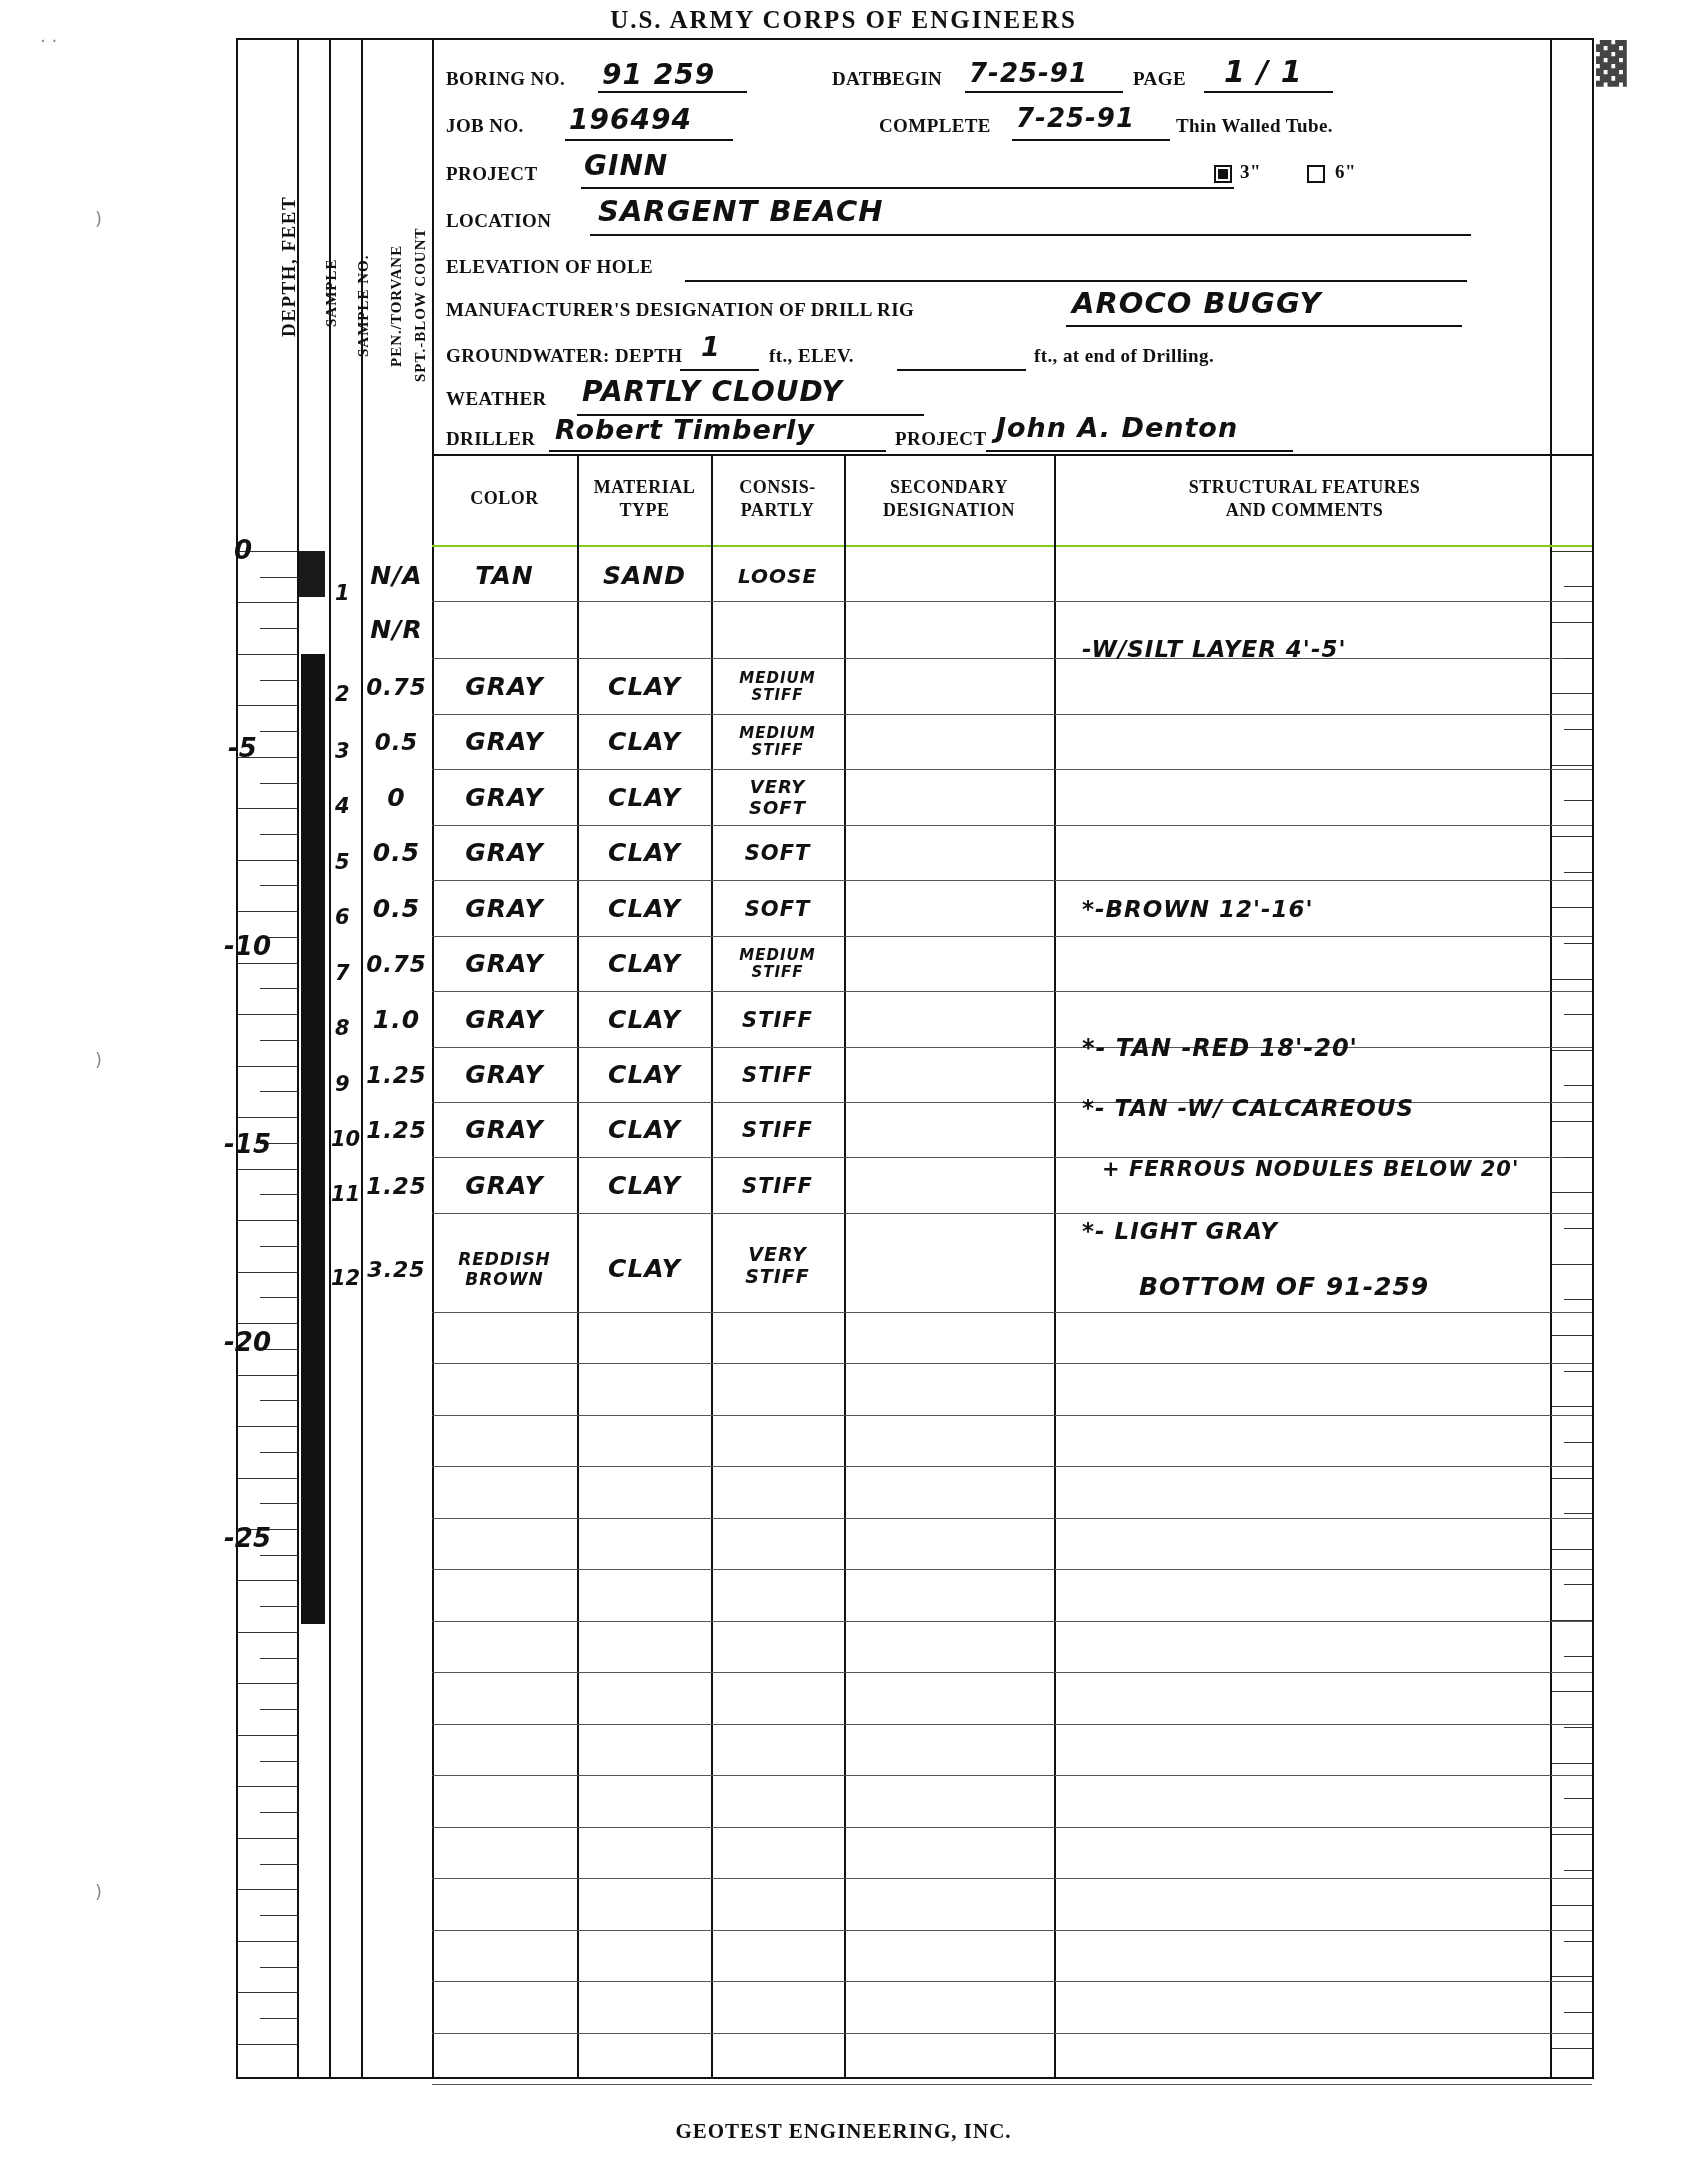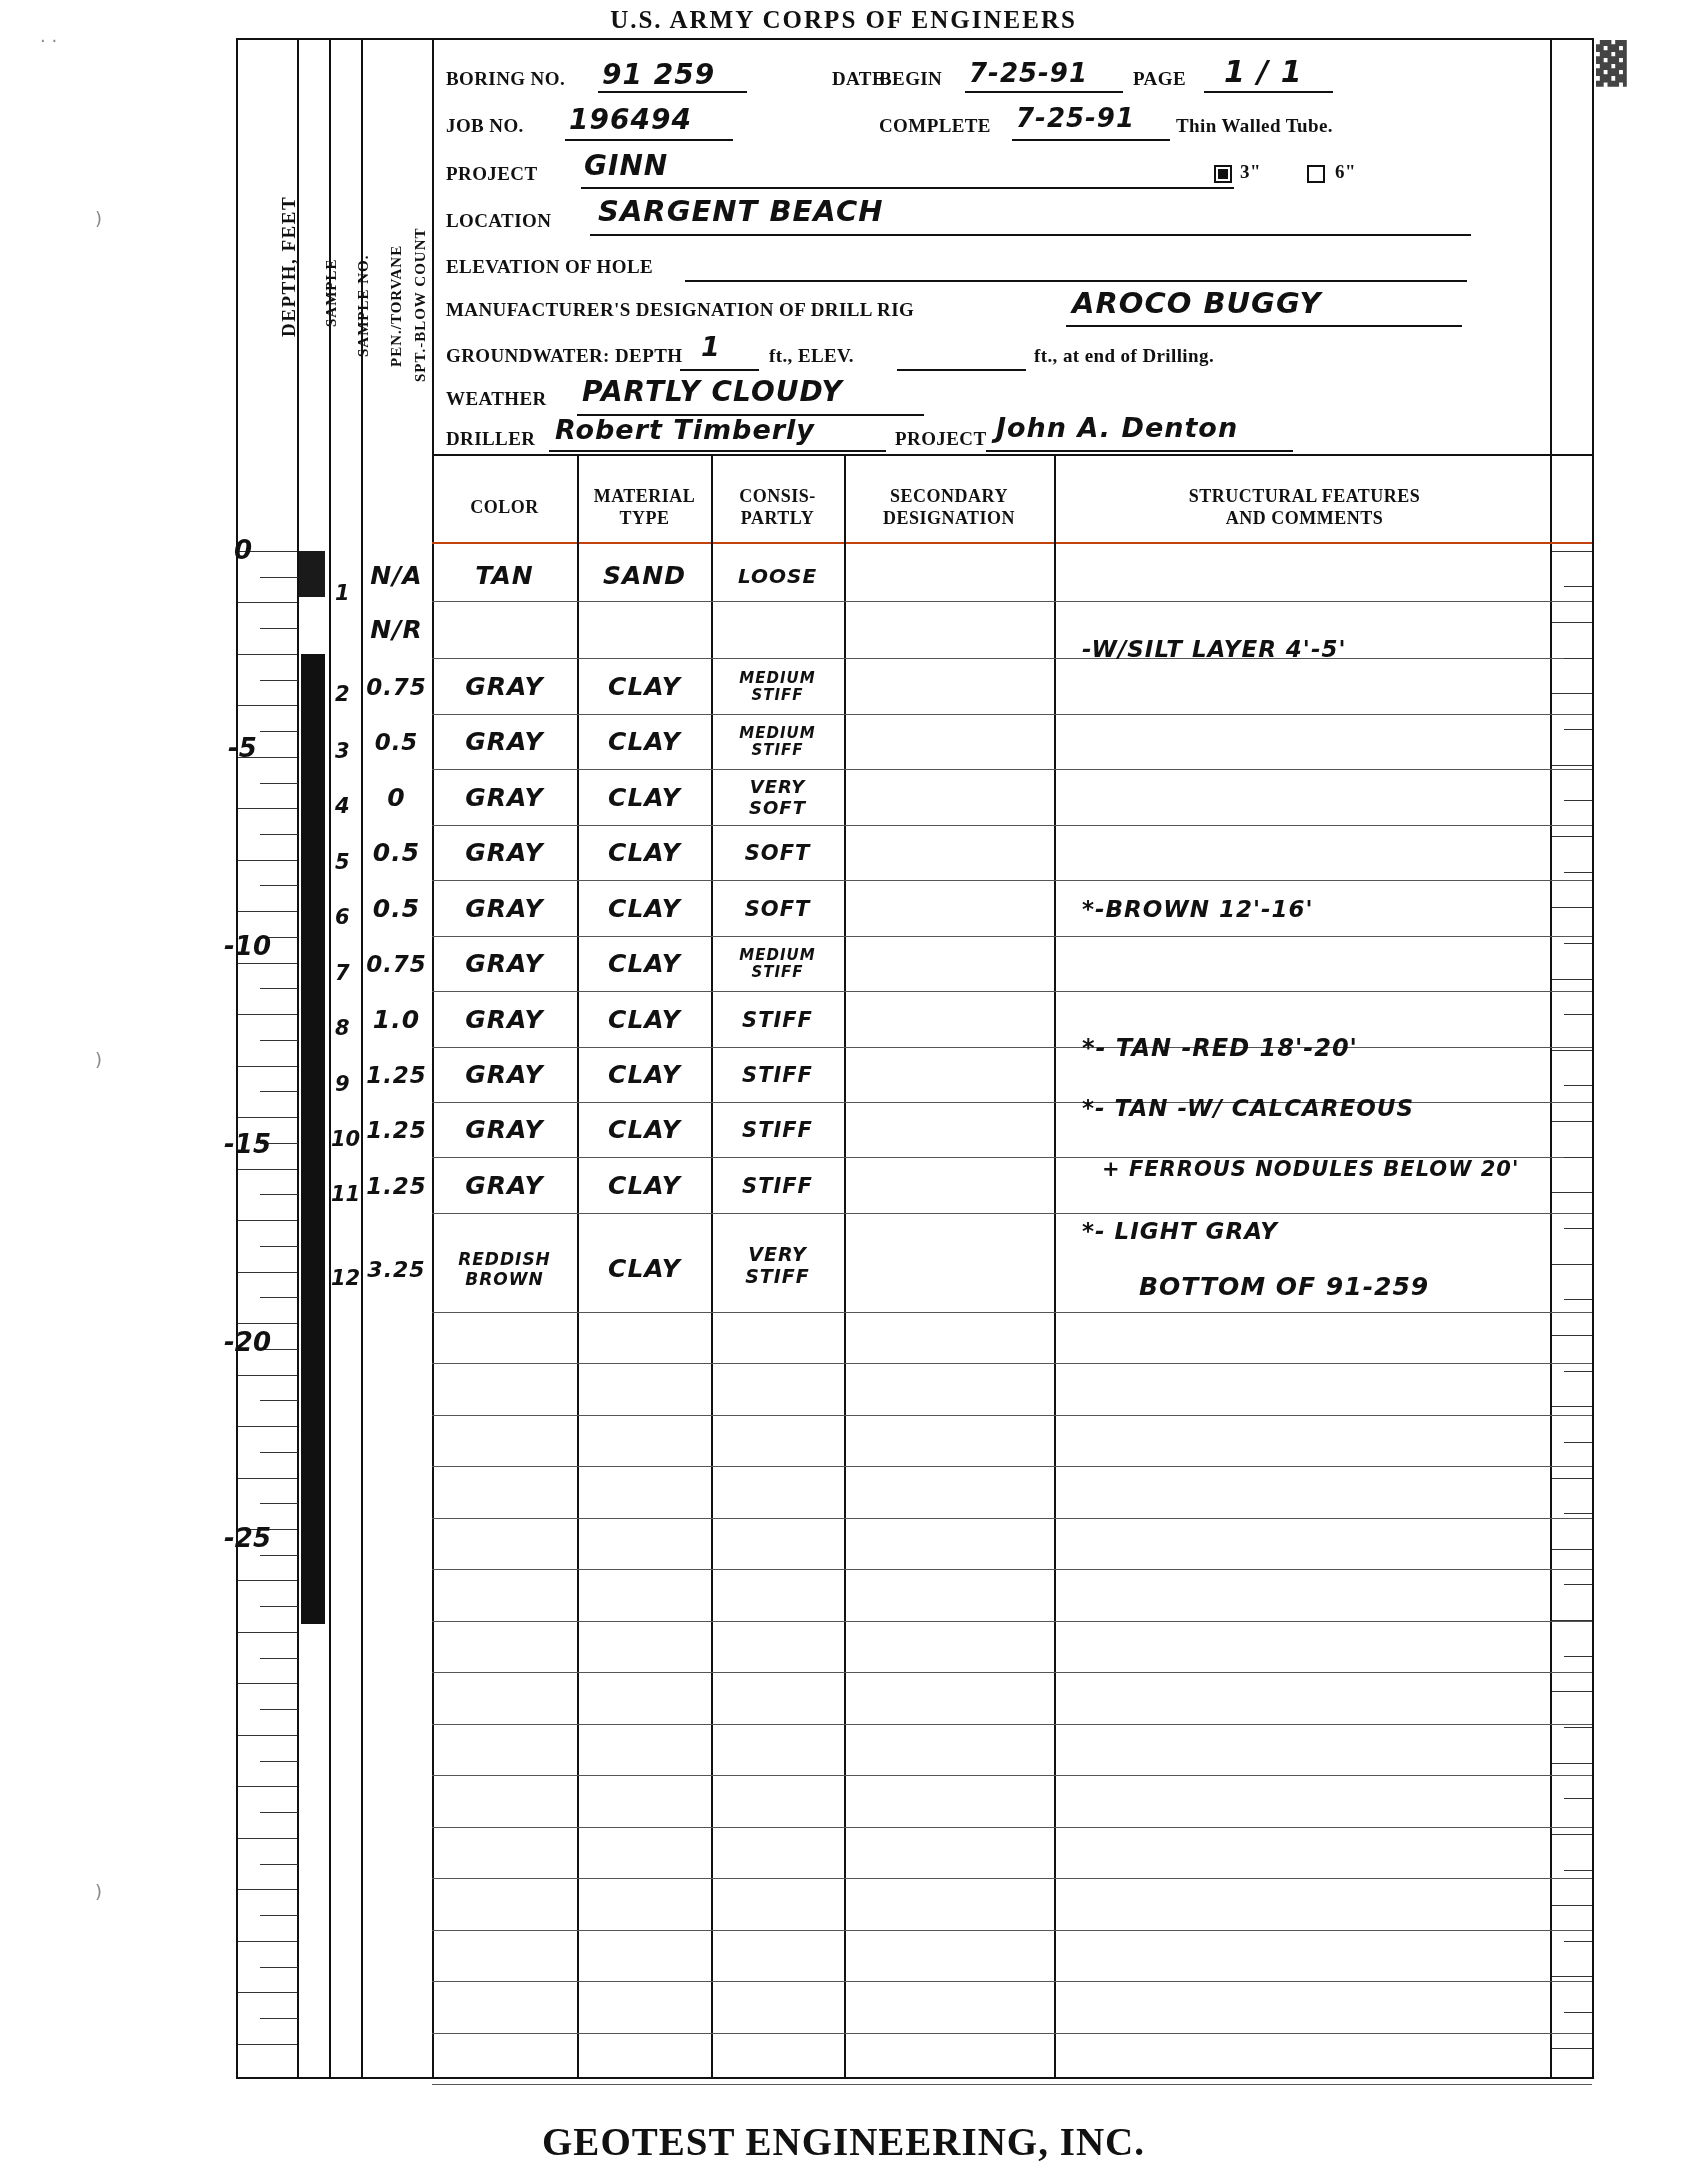--- a/index.html
+++ b/index.html
@@ -29,21 +29,21 @@
     letter-spacing: 2px;
   }
   .doc-footer {
     position: absolute;
     top: 2119px;
     left: 0;
     width: 1687px;
     text-align: center;
     font-family: "Liberation Serif", serif;
     font-weight: bold;
-    font-size: 39px;
+    font-size: 21px;
     letter-spacing: 1px;
   }
 
   
   .form {
     position: absolute;
     left: 236px;
     top: 38px;
     width: 1358px;
     height: 2041px;
@@ -119,24 +119,24 @@
     top: 2px;
     right: 2px;
     bottom: 2px;
     background: #111;
   }
 
   
   .colhdr {
     position: absolute;
     left: 194px;
-    top: 432px;
+    top: 412px;
     right: 0;
-    height: 72px;
-    border-bottom: 2px solid #c2410c;
+    height: 95px;
+    border-bottom: 2px solid #84cc16;
     box-sizing: border-box;
   }
   .colhdr .cell {
     position: absolute;
     top: 0;
     bottom: 0;
     display: flex;
     flex-direction: column;
     align-items: center;
     justify-content: center;

